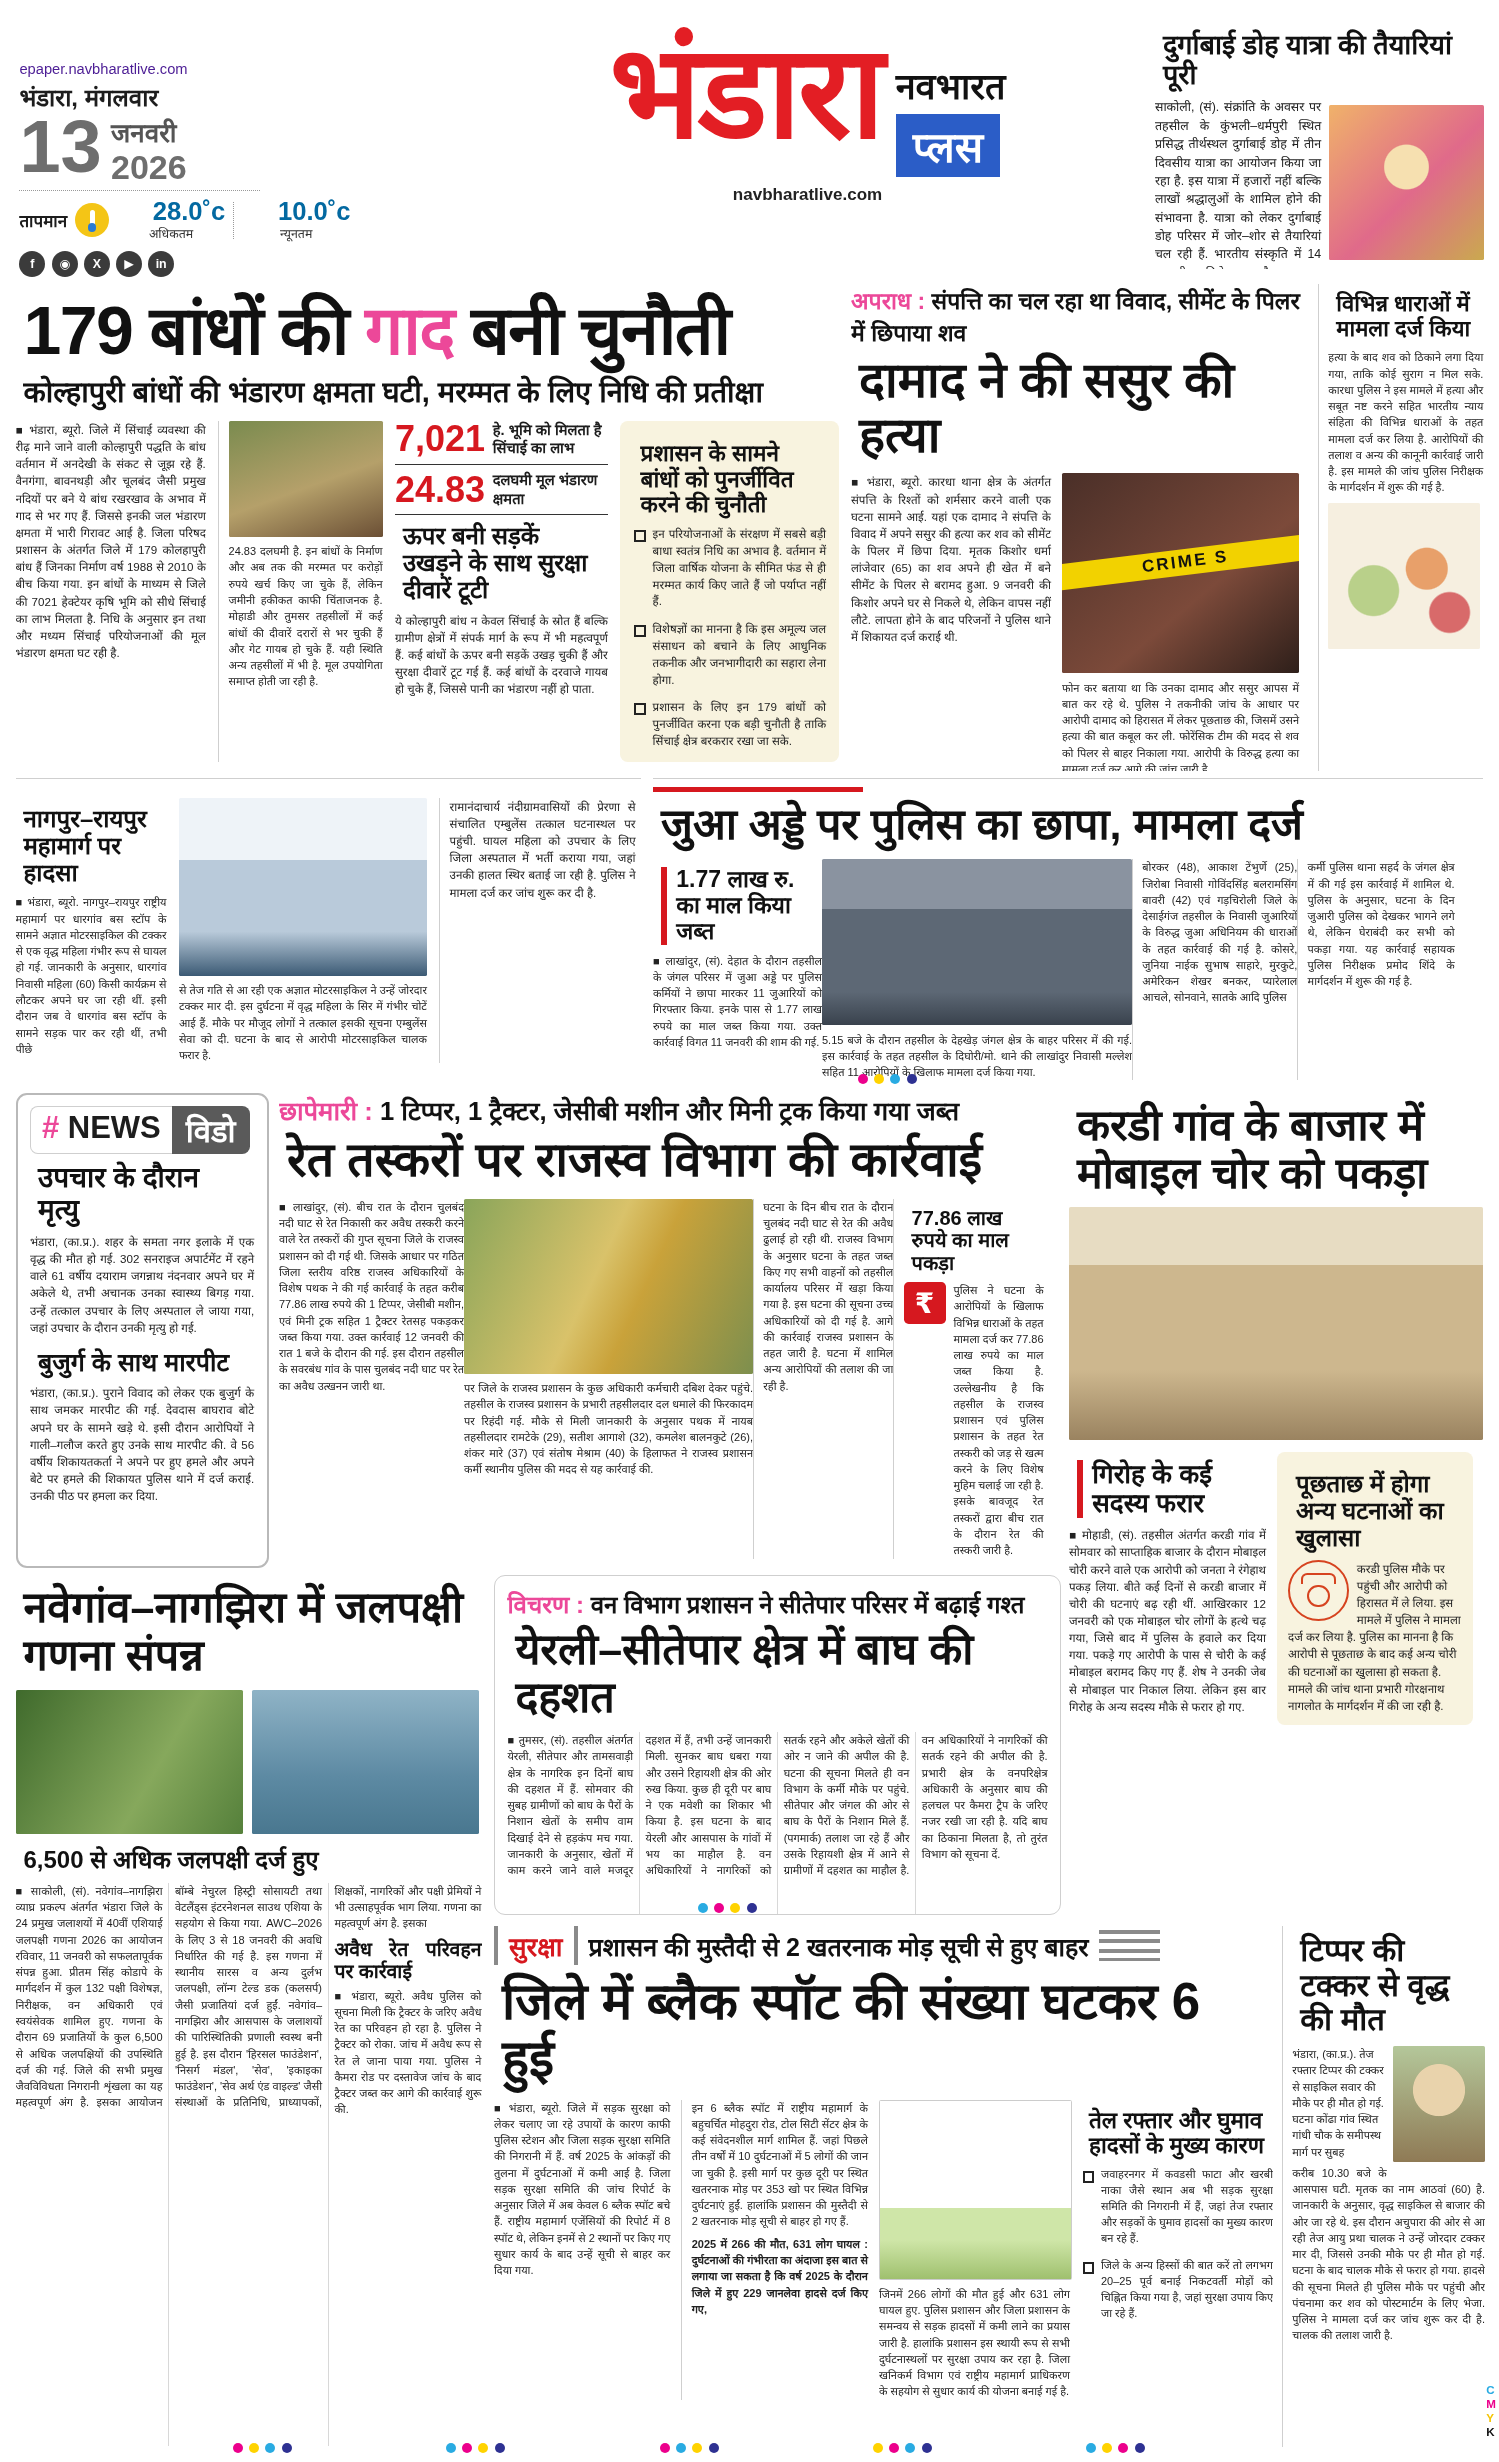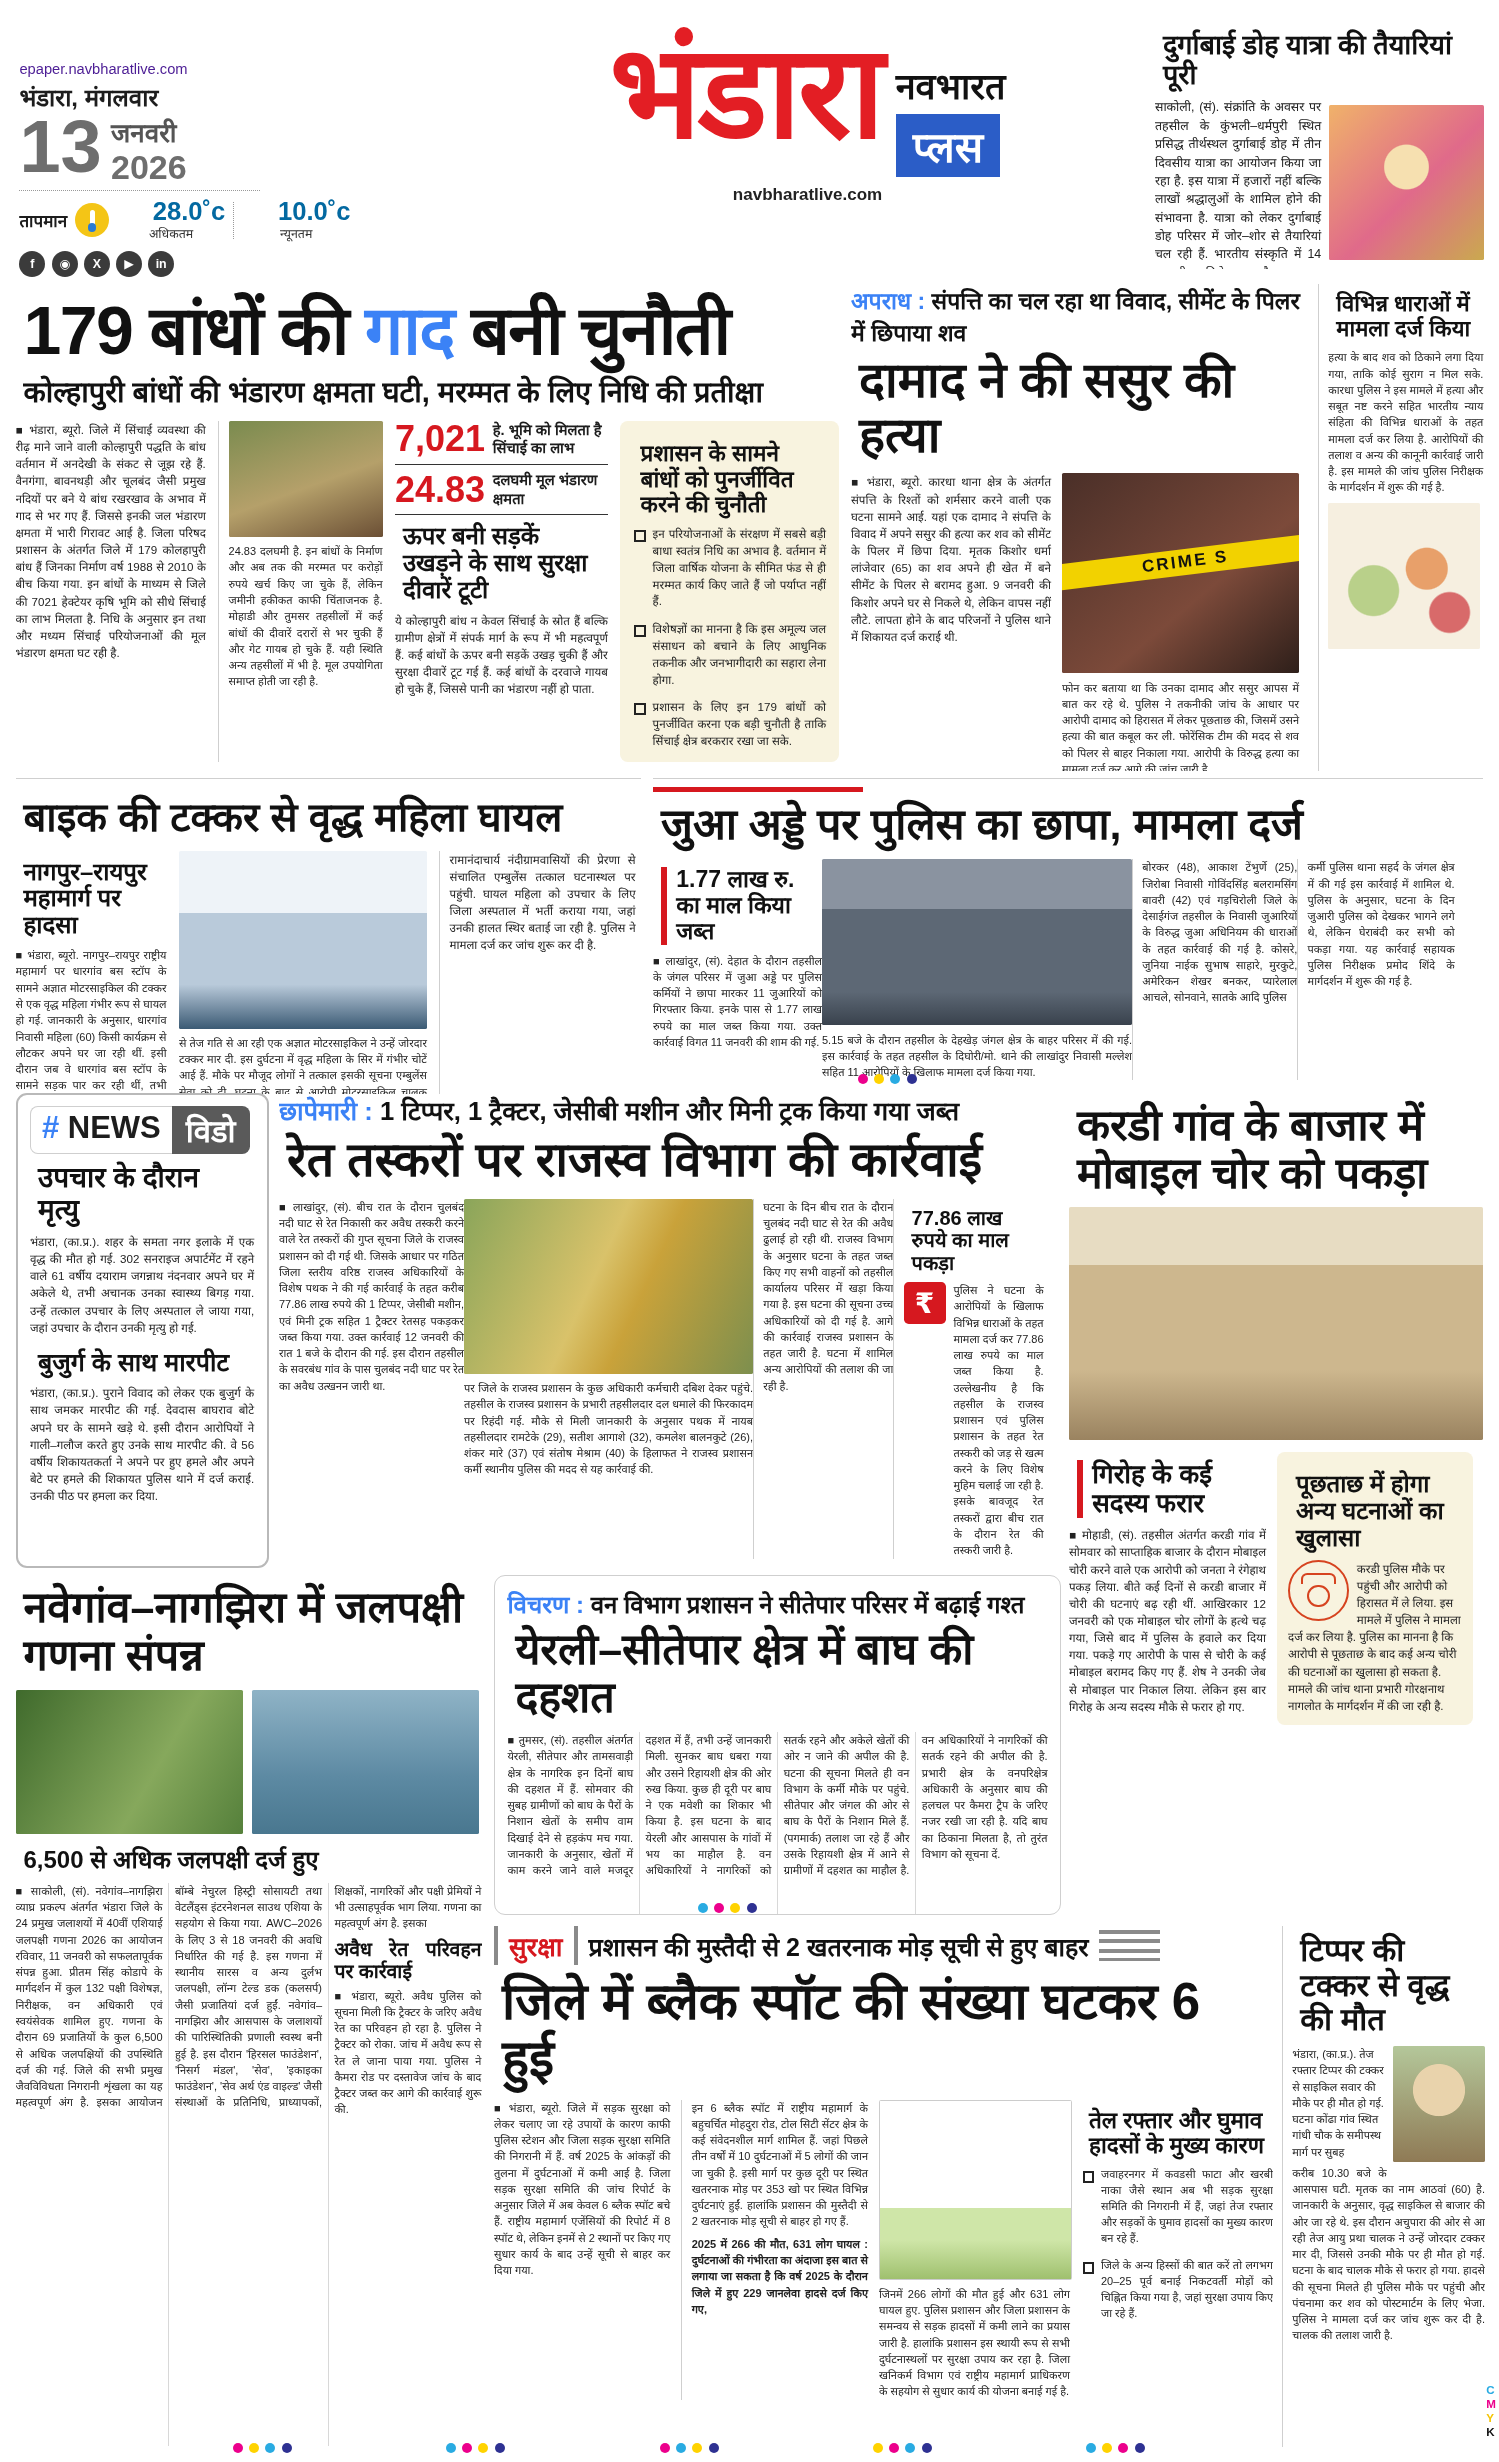--- a/index.html
+++ b/index.html
@@ -4,21 +4,21 @@
 <style>
   html,body{margin:0;padding:0;background:#e9e9e9;}
   .page{position:relative;width:1499px;height:2462px;background:#ffffff;margin:0 auto;
         font-family:"Liberation Sans","DejaVu Sans",sans-serif;color:#1d1d1d;overflow:hidden;}
   .abs{position:absolute;}
   .story{overflow:hidden;}
   .body{font-size:11.6px;line-height:1.48;text-align:justify;color:#222;}
   .body.small{font-size:11px;}
   .col-rule{column-rule:0.8px solid #d8d8d8;}
   h1,h2,h3,h4{margin:8px;font-weight:800;color:#111;line-height:1.12;}
-  .red{color:#3b82f6;}
+  .red{color:#ec4899;}
   .kicker{font-weight:700;font-size:23px;color:#111;}
   .kicker .red{font-weight:800;}
   .photo{border-radius:1.6px;position:relative;overflow:hidden;}
   .ph-dam{background:linear-gradient(160deg,#7a8b4f,#b5a06a 55%,#6b4f35);}
   .ph-crime{background:linear-gradient(140deg,#4a2f28,#7c4a3a 60%,#2e1f1a);}
   .tape{position:absolute;left:-8%;top:38%;width:120%;background:#f2d200;color:#111;
         font-weight:800;font-size:17px;text-align:center;transform:rotate(-7deg);padding:3.1px 0;letter-spacing:2.3px;}
   .ph-sketch{background:radial-gradient(circle at 30% 60%,#b9d08a 0 18%,transparent 19%),
              radial-gradient(circle at 65% 45%,#e8a06a 0 16%,transparent 17%),
              radial-gradient(circle at 80% 75%,#d86a6a 0 12%,transparent 13%),#f6efe0;}
@@ -182,21 +182,20 @@
       </div>
       <div class="vline" style="width:155px;padding-left:9.3px;">
         <h3 style="font-size:22px;">विभिन्न धाराओं में मामला दर्ज किया</h3>
         <div class="body small" style="margin-top:6.2px;">हत्या के बाद शव को ठिकाने लगा दिया गया, ताकि कोई सुराग न मिल सके. कारधा पुलिस ने इस मामले में हत्या और सबूत नष्ट करने सहित भारतीय न्याय संहिता की विभिन्न धाराओं के तहत मामला दर्ज कर लिया है. आरोपियों की तलाश व अन्य की कानूनी कार्रवाई जारी है. इस मामले की जांच पुलिस निरीक्षक के मार्गदर्शन में शुरू की गई है.</div>
         <div class="photo ph-sketch" style="width:152px;height:146px;margin-top:7.8px;"></div>
       </div>
     </div>
   </div>
 
   <div class="abs story hline" style="left:15.5px;top:778px;width:625px;height:307px;padding-top:7.8px;">
-    <h1 style="font-size:40px;">बाइक की टक्कर से वृद्ध महिला घायल</h1>
     <div style="display:flex;gap:12.4px;margin-top:11px;">
       <div style="width:151px;">
         <h3 style="font-size:24px;">नागपुर–रायपुर महामार्ग पर हादसा</h3>
         <div class="body small" style="margin-top:7.8px;">■ भंडारा, ब्यूरो. नागपुर–रायपुर राष्ट्रीय महामार्ग पर धारगांव बस स्टॉप के सामने अज्ञात मोटरसाइकिल की टक्कर से एक वृद्ध महिला गंभीर रूप से घायल हो गई. जानकारी के अनुसार, धारगांव निवासी महिला (60) किसी कार्यक्रम से लौटकर अपने घर जा रही थीं. इसी दौरान जब वे धारगांव बस स्टॉप के सामने सड़क पार कर रही थीं, तभी पीछे</div>
       </div>
       <div style="width:248px;">
         <div class="photo ph-amb" style="width:248px;height:178px;"></div>
         <div class="body small" style="margin-top:6.2px;">से तेज गति से आ रही एक अज्ञात मोटरसाइकिल ने उन्हें जोरदार टक्कर मार दी. इस दुर्घटना में वृद्ध महिला के सिर में गंभीर चोटें आई हैं. मौके पर मौजूद लोगों ने तत्काल इसकी सूचना एम्बुलेंस सेवा को दी. घटना के बाद से आरोपी मोटरसाइकिल चालक फरार है.</div>
       </div>
       <div class="body vline" style="width:186px;padding-left:9.3px;">रामानंदाचार्य नंदीग्रामवासियों की प्रेरणा से संचालित एम्बुलेंस तत्काल घटनास्थल पर पहुंची. घायल महिला को उपचार के लिए जिला अस्पताल में भर्ती कराया गया, जहां उनकी हालत स्थिर बताई जा रही है. पुलिस ने मामला दर्ज कर जांच शुरू कर दी है.</div>

